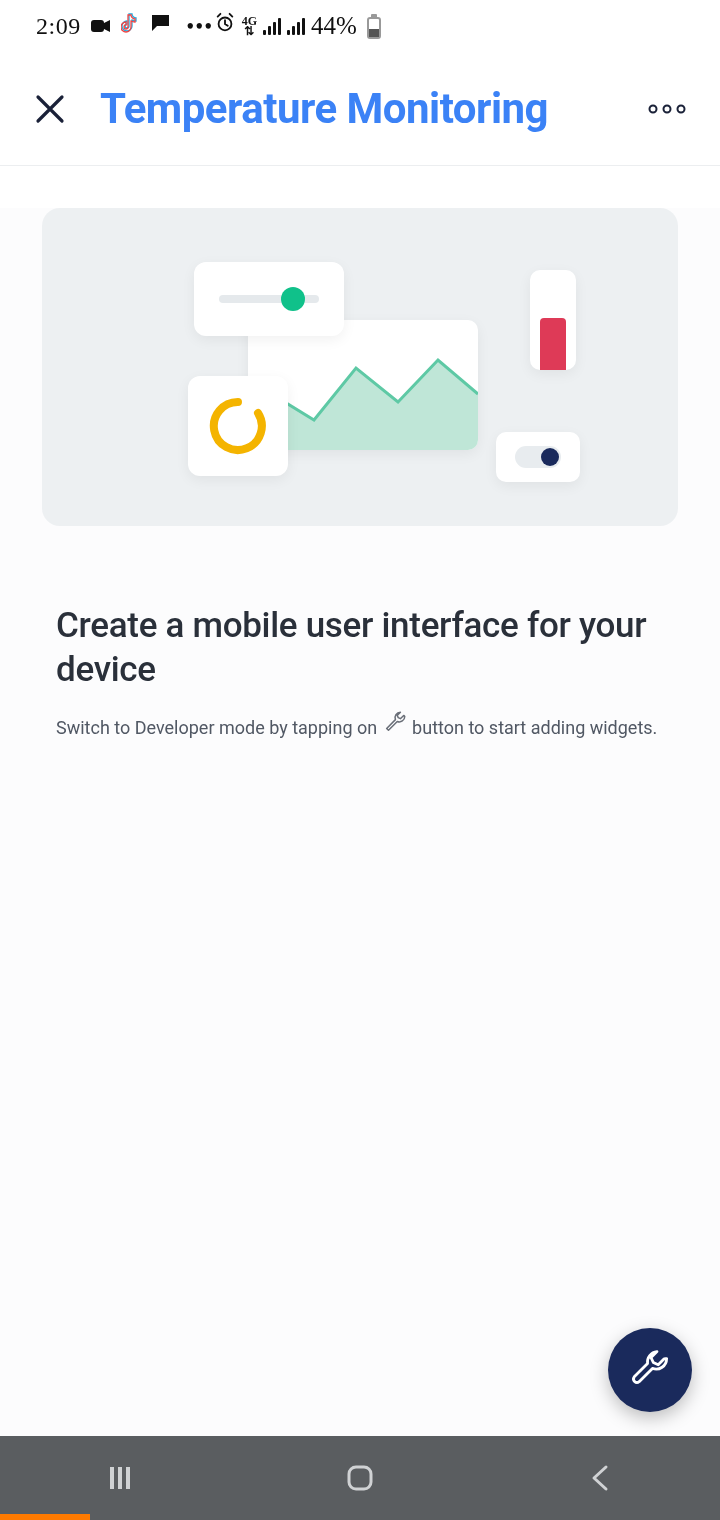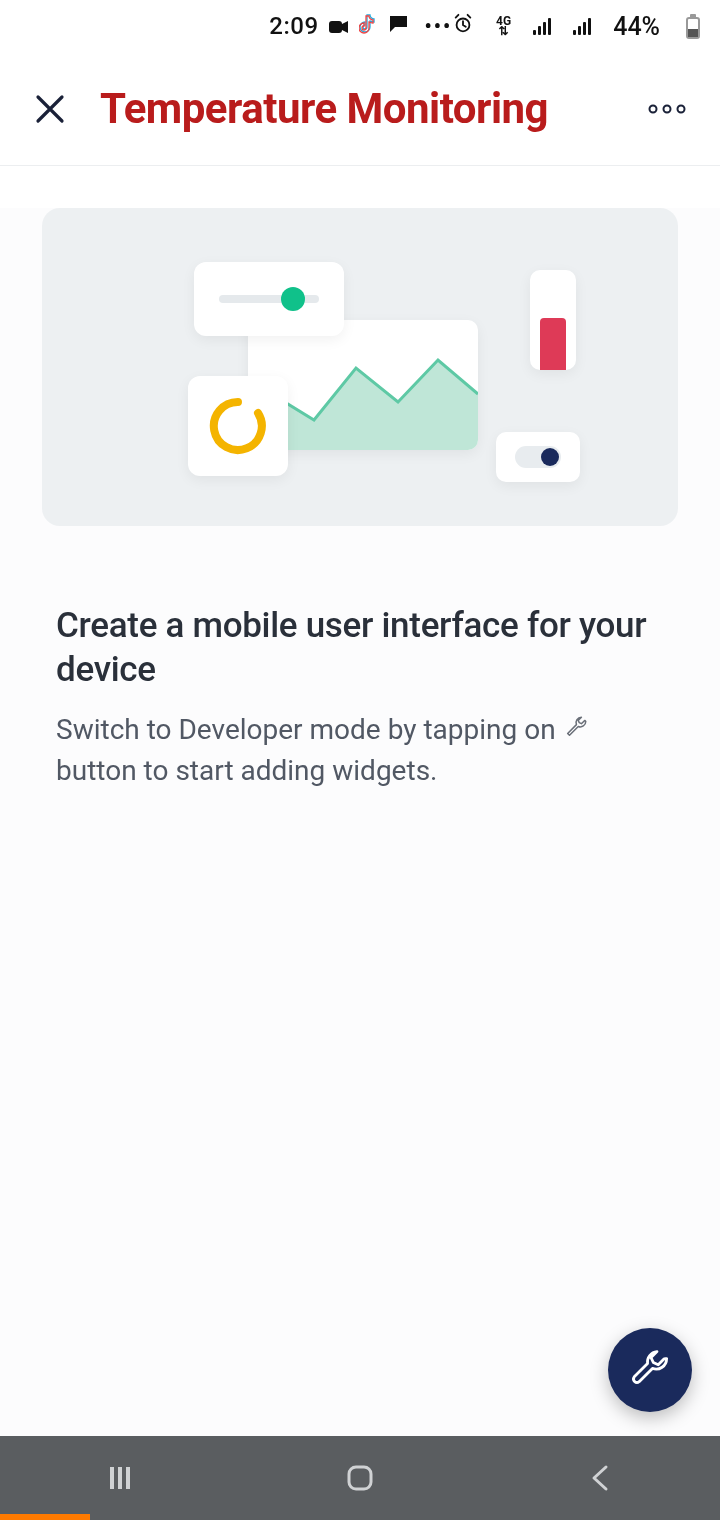--- a/index.html
+++ b/index.html
@@ -3,28 +3,29 @@
 <meta charset="utf-8">
 <style>
   * { box-sizing: border-box; margin: 0; padding: 0; }
   html, body { width: 720px; height: 1520px; font-family: -apple-system, BlinkMacSystemFont, "Segoe UI", Roboto, Arial, sans-serif; background: #fff; overflow: hidden; }
 
   
   .status-bar {
     height: 52px;
     display: flex;
     align-items: center;
-    justify-content: flex-end;
+    justify-content: flex-start;
     padding: 0 20px 0 36px;
     font-size: 22px;
     color: #111;
     background: #fff;
+    font-family: Liberation Serif, serif;
   }
   .status-left { display: flex; align-items: center; gap: 10px; font-weight: 500;}
-  .status-right { display: flex; align-items: center; gap: 22px; font-weight: 500;}
+  .status-right { display: flex; align-items: center; gap: 6px; font-weight: 500;}
   .status-time { font-size: 24px; letter-spacing: 0.5px; }
   .dots3 { letter-spacing: 2px; font-weight: bold; font-size: 20px; padding-left: 6px;}
   .small-4g { font-size: 12px; line-height: 10px; font-weight: 700; text-align: center;}
   .sig-bars { display: inline-flex; align-items: flex-end; gap: 2px; height: 18px;}
   .sig-bars span { width: 3px; background: #111; display: inline-block; border-radius: 1px;}
   .sig-bars span:nth-child(1){height:5px;} .sig-bars span:nth-child(2){height:9px;}
   .sig-bars span:nth-child(3){height:13px;} .sig-bars span:nth-child(4){height:17px;}
   .battery-body { width: 14px; height: 22px; border: 2px solid #999; border-radius: 3px; position: relative; display: flex; align-items: flex-end;}
   .battery-cap { width: 6px; height: 3px; background: #999; margin: 0 auto; border-radius: 1px 1px 0 0;}
   .battery-fill { width: 100%; height: 44%; background: #555;}
@@ -41,21 +42,21 @@
   }
   .close-x {
     width: 44px; height: 44px;
     display: flex; align-items: center; justify-content: center;
     cursor: pointer;
   }
   .page-title {
     flex: 1;
     font-size: 42px;
     font-weight: 700;
-    color: #b91c1c;
+    color: #3b82f6;
     padding-left: 28px;
     letter-spacing: -0.5px;
   }
   .more-dots {
     width: 50px; height: 44px;
     display: flex; align-items: center; justify-content: center;
     cursor: pointer;
   }
 
   
@@ -103,21 +104,21 @@
   .headline {
     padding: 78px 56px 0 56px;
     font-size: 35px;
     line-height: 1.26;
     font-weight: 500;
     color: #2a303a;
     letter-spacing: -0.3px;
   }
   .subtext {
     padding: 18px 56px 0 56px;
-    font-size: 28px;
+    font-size: 18px;
     line-height: 1.4;
     color: #515864;
   }
   .inline-wrench { display:inline-block; vertical-align: -2px; }
 
   
   .fab {
     position: absolute;
     right: 28px;
     bottom: 108px;

